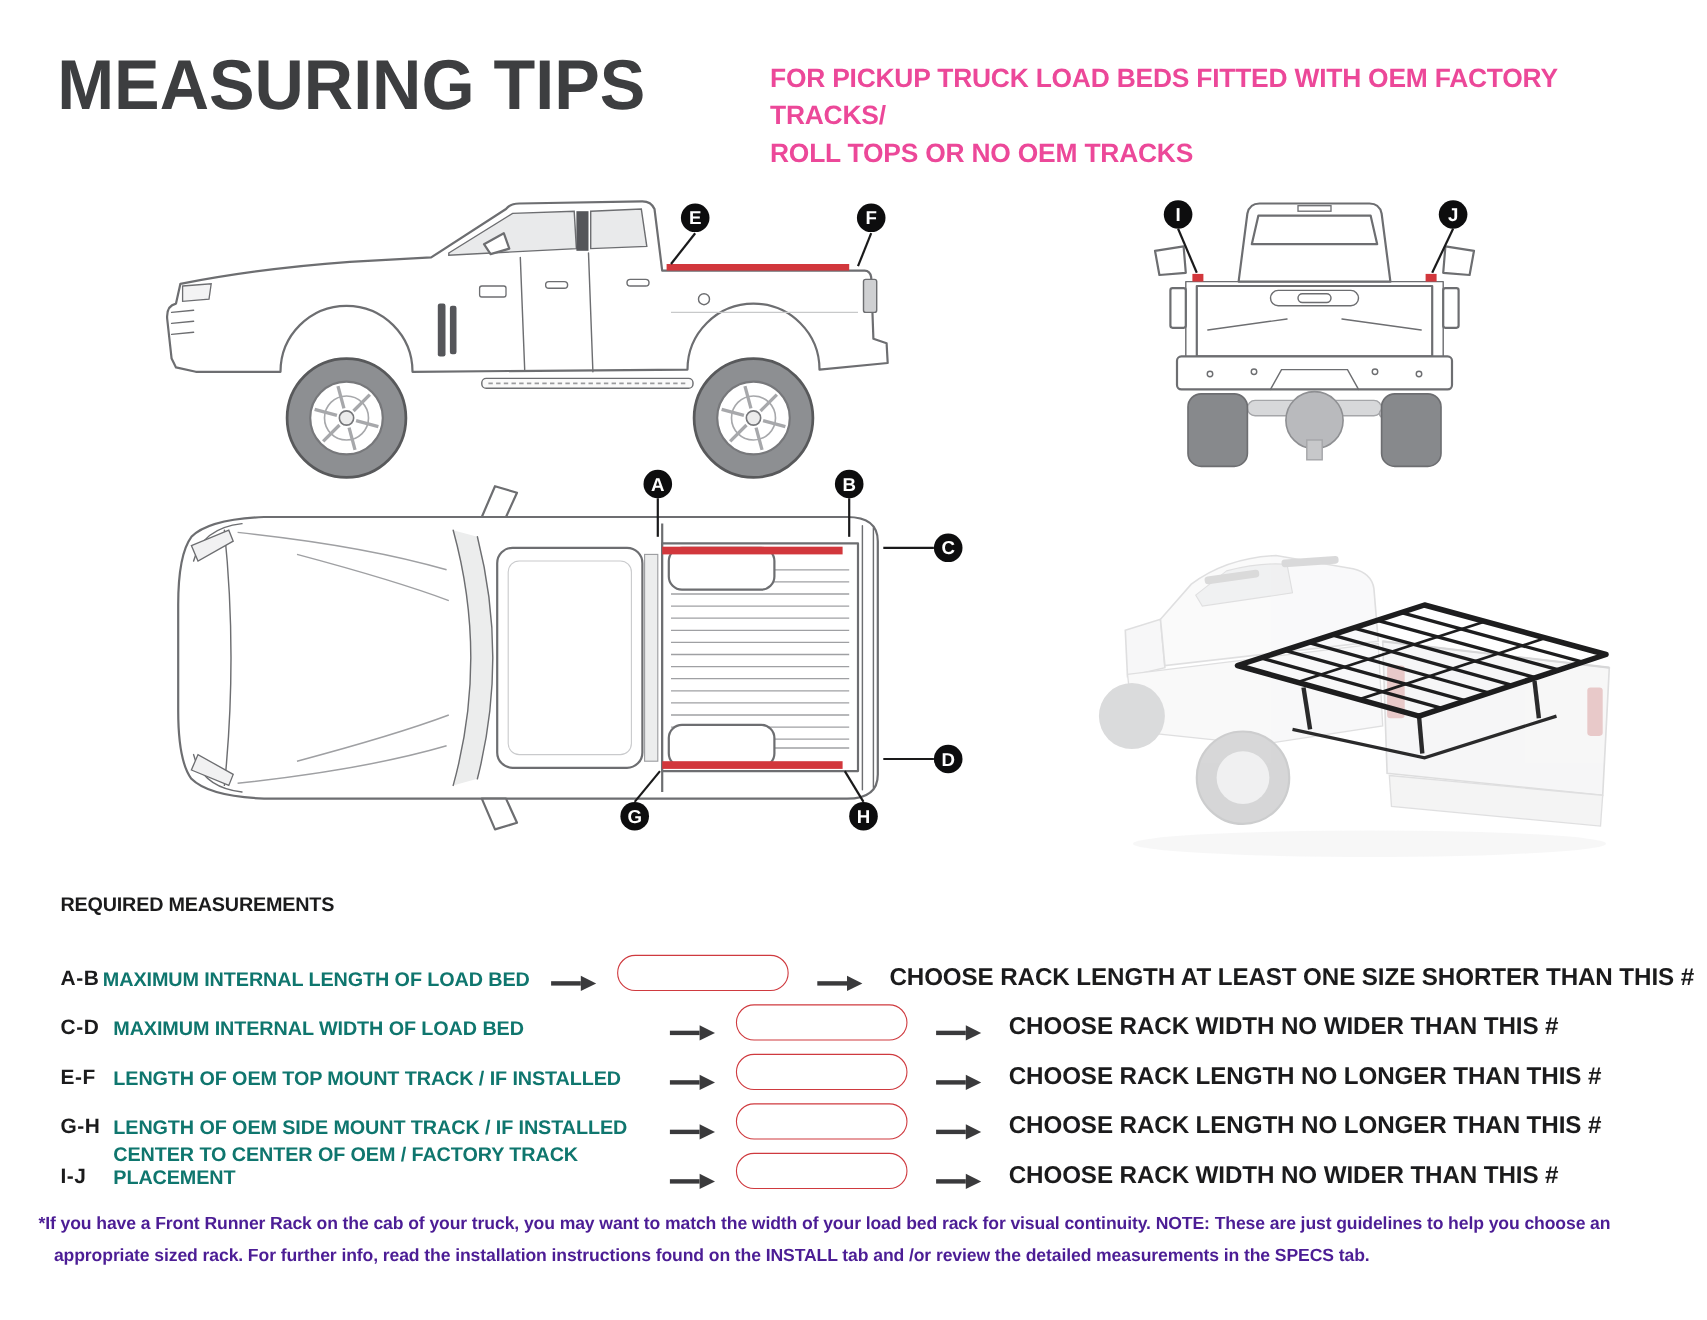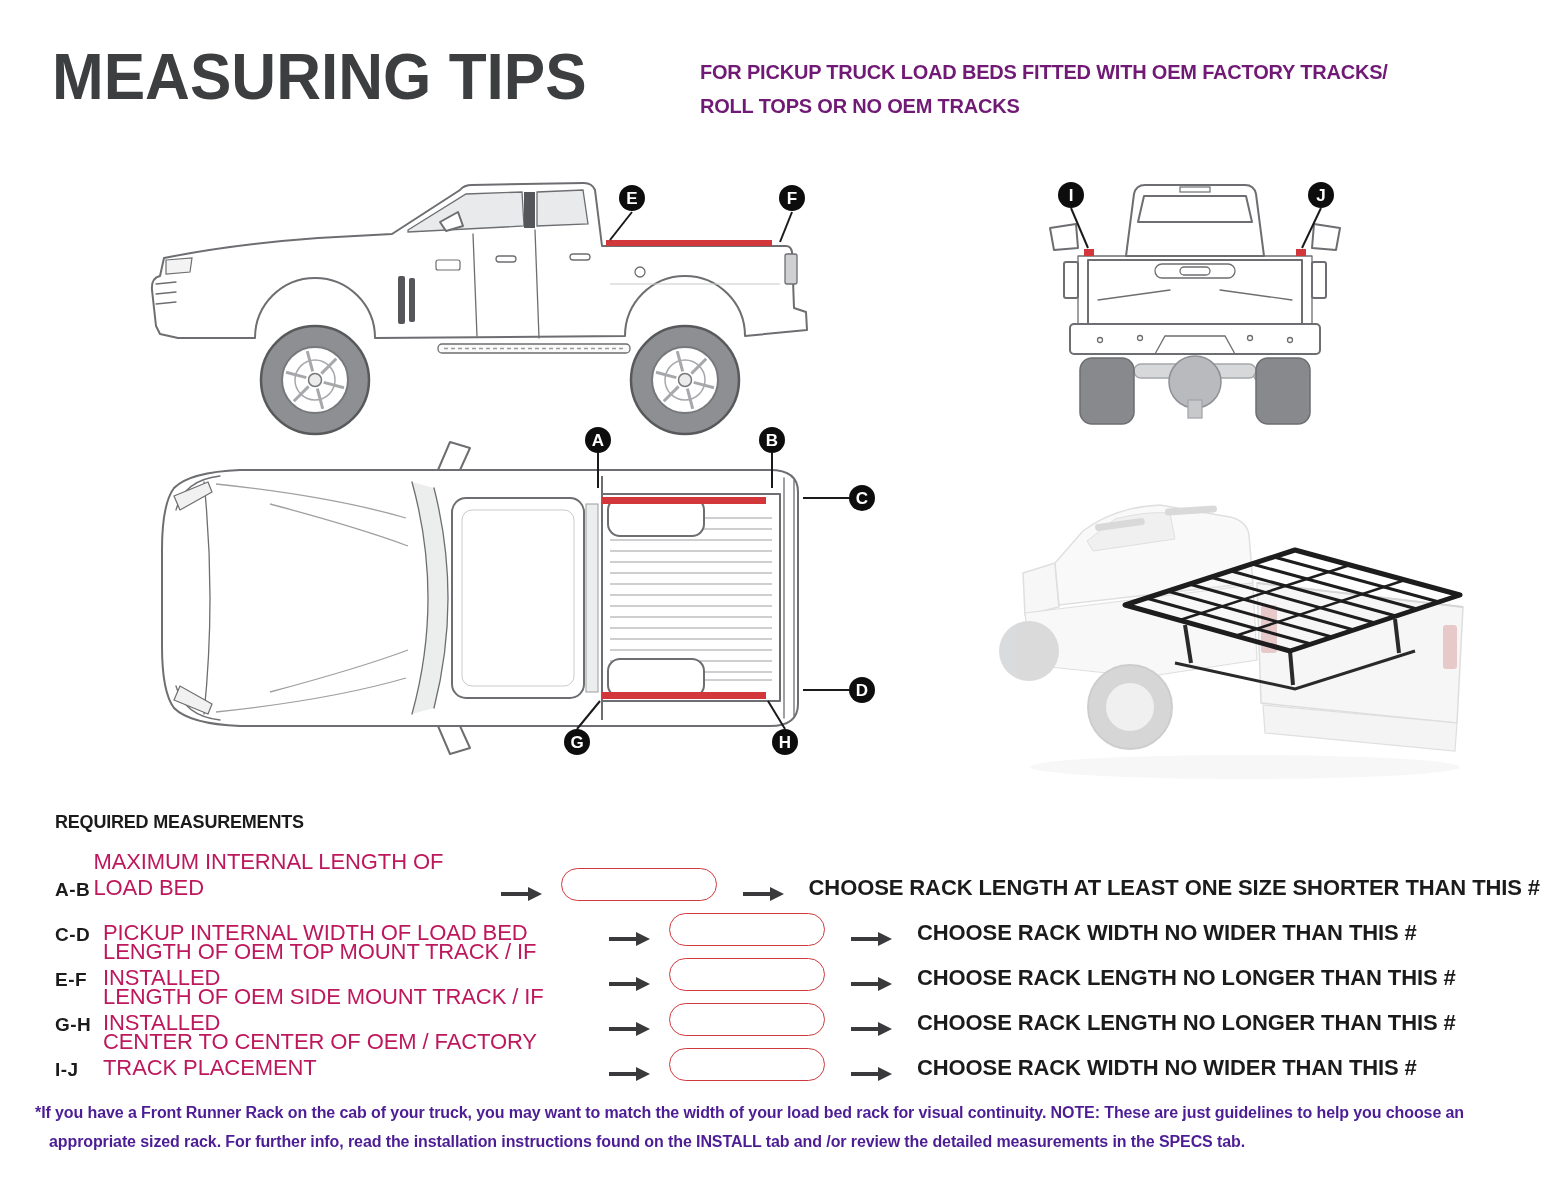--- a/index.html
+++ b/index.html
@@ -2,42 +2,42 @@
 <html><head>
 <meta charset="utf-8">
 <style>
   html,body{margin:0;padding:0;background:#fff;}
   .page{position:relative;width:1552px;height:1200px;background:#fff;overflow:hidden;
         font-family:"Liberation Sans",sans-serif;color:#1b1b1c;}
 
   
   .title{position:absolute;left:52px;top:40px;font-size:64px;font-weight:bold;
          letter-spacing:0px;color:#3d3e40;transform:scaleX(.97);transform-origin:left;}
-  .subtitle{position:absolute;left:700px;top:55px;width:810px;font-size:20px;
-            font-weight:bold;color:#701a75;line-height:34px;letter-spacing:-0.2px;}
+  .subtitle{position:absolute;left:700px;top:55px;width:810px;font-size:24px;
+            font-weight:bold;color:#ec4899;line-height:34px;letter-spacing:-0.2px;}
 
   
   .diag{position:absolute;}
   .tk{fill:#fff;stroke:#6d6e71;stroke-width:2;stroke-linejoin:round;stroke-linecap:round;}
   .tk1{fill:none;stroke:#6d6e71;stroke-width:1.3;stroke-linecap:round;}
   .tkw{fill:#e9eaeb;stroke:#6d6e71;stroke-width:1.3;}
   .tkl{fill:none;stroke:#9fa0a3;stroke-width:1.3;}
   .ld{stroke:#1a1a1b;stroke-width:2;fill:none;}
   .mk-c{fill:#0d0d0e;}
   .mk{font-family:"Liberation Sans",sans-serif;font-weight:bold;font-size:17px;fill:#fff;}
   .red{fill:#d2373c;}
 
   
   .legend{position:absolute;left:55px;top:812px;display:flex;gap:11px;
           font-size:18px;font-weight:bold;letter-spacing:-0.2px;text-align:center;}
   .legend .note{color:#d2373c;}
   .rows{position:absolute;left:55px;top:856px;width:1485px;}
   .m-row{display:flex;align-items:flex-end;height:45px;}
   .m-code{width:48px;font-size:19px;font-weight:bold;letter-spacing:.5px;color:#1b1b1c;}
-  .m-desc{width:498px;font-size:22px;font-weight:normal;letter-spacing:-0.1px;color:#be185d;}
+  .m-desc{width:498px;font-size:18px;font-weight:bold;letter-spacing:-0.1px;color:#0f766e;}
   .arrow{width:46px;display:flex;align-items:center;margin-left:8px;flex:none;}
   .arrow .shaft{width:27px;height:3.5px;background:#3a3a3c;}
   .arrow .head{width:0;height:0;border-left:14px solid #3a3a3c;
                border-top:7px solid transparent;border-bottom:7px solid transparent;}
   .m-oval{width:156px;height:33px;border:1.6px solid #cf3a3f;border-radius:18px;
           margin-left:14px;background:#fff;outline:none;text-align:center;flex:none;
           font:bold 16px "Liberation Sans",sans-serif;color:#1b1b1c;box-sizing:border-box;}
   .arrow2{margin-left:26px;}
   .m-guidance{margin-left:20px;font-size:22px;font-weight:bold;letter-spacing:-0.1px;white-space:nowrap;}
 
@@ -279,21 +279,21 @@
       <input class="m-oval" value="" style="">
       <div class="arrow arrow2">
           <span class="shaft"></span>
           <span class="head"></span>
         </div>
       <div class="m-guidance">CHOOSE RACK LENGTH AT LEAST ONE SIZE SHORTER THAN THIS #</div>
     </div>
 
     <div class="m-row">
       <div class="m-code">C-D</div>
-      <div class="m-desc">PICKUP INTERNAL WIDTH OF LOAD BED</div>
+      <div class="m-desc">MAXIMUM INTERNAL WIDTH OF LOAD BED</div>
       <div class="arrow">
           <span class="shaft"></span>
           <span class="head"></span>
         </div>
       <input class="m-oval" value="" style="">
       <div class="arrow arrow2">
           <span class="shaft"></span>
           <span class="head"></span>
         </div>
       <div class="m-guidance">CHOOSE RACK WIDTH NO WIDER THAN THIS #</div>

